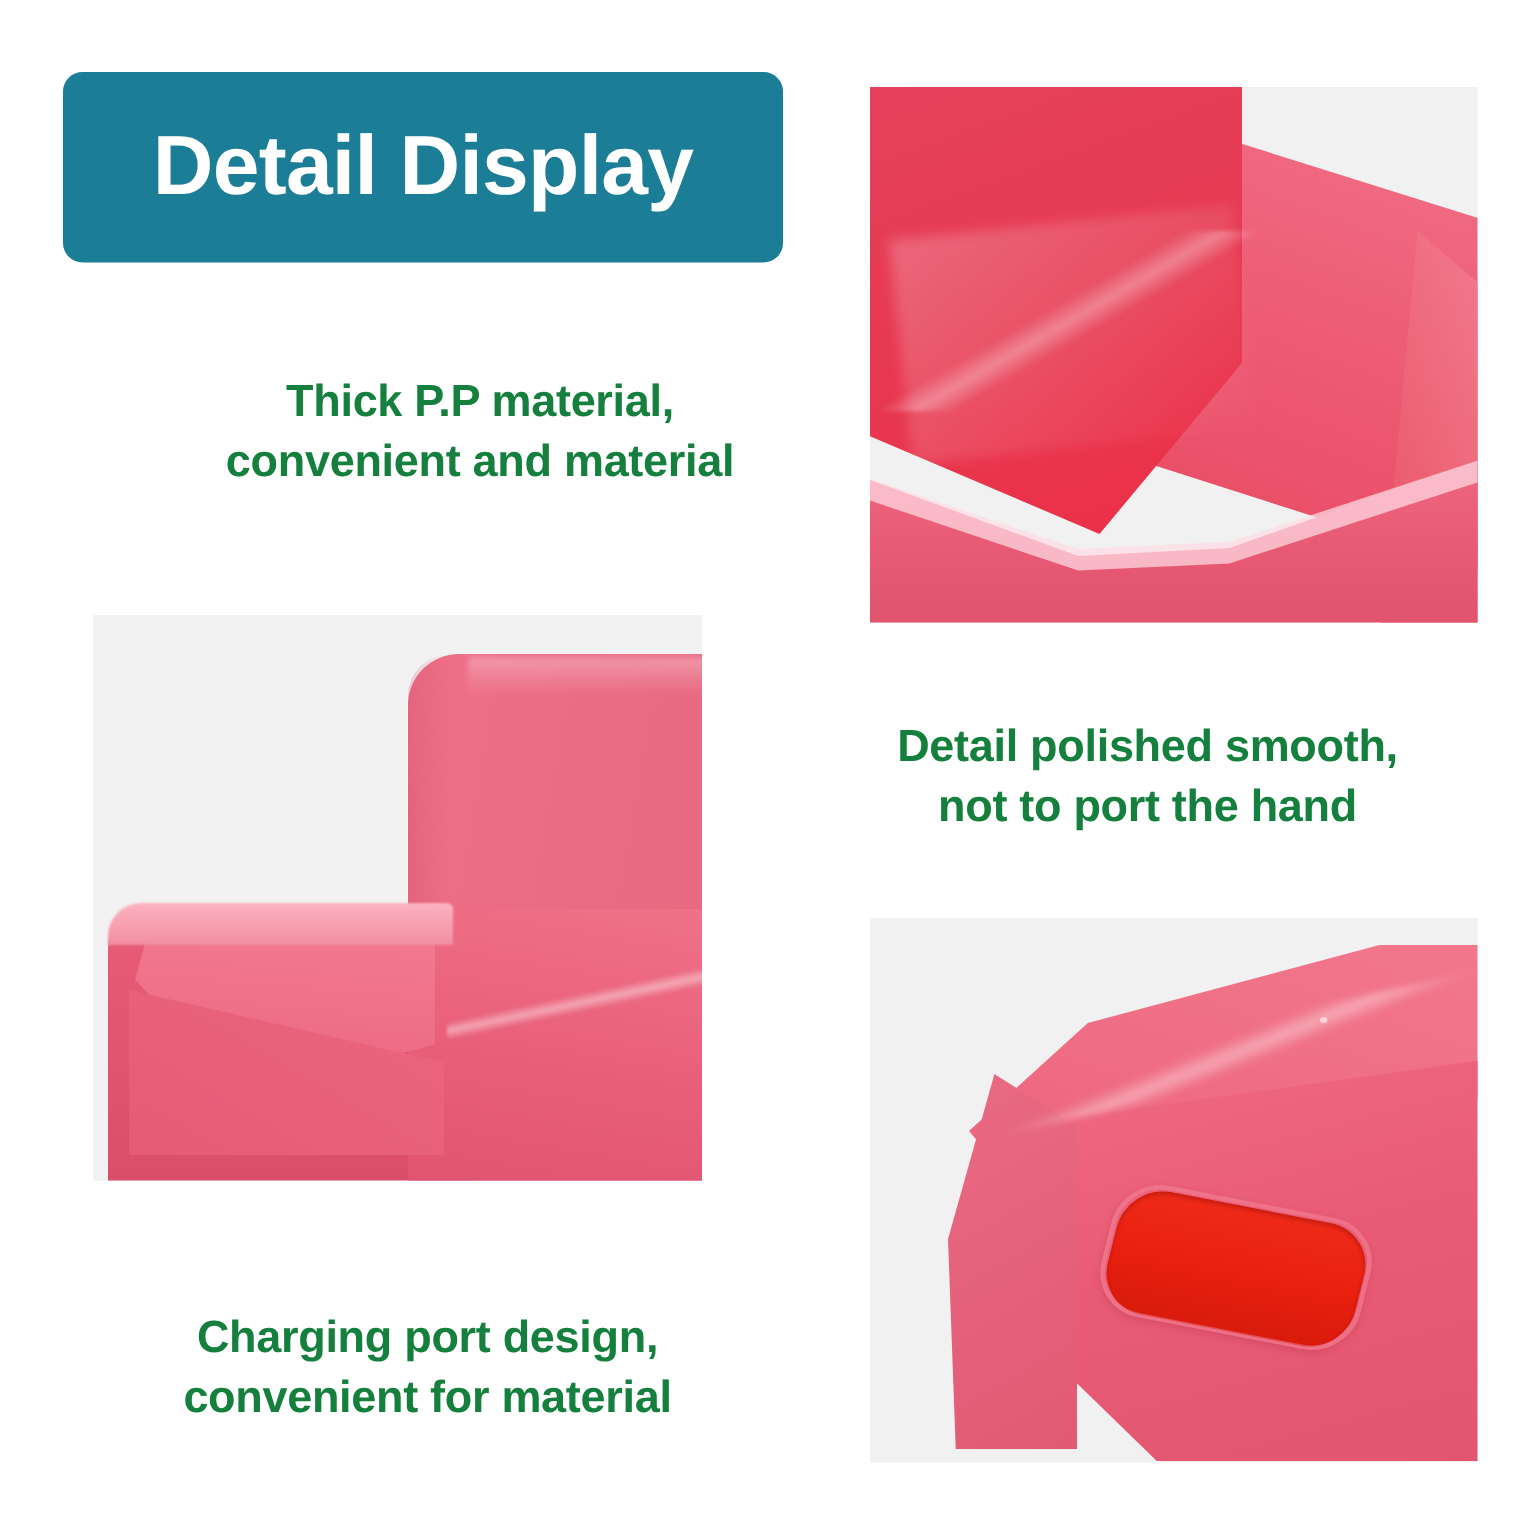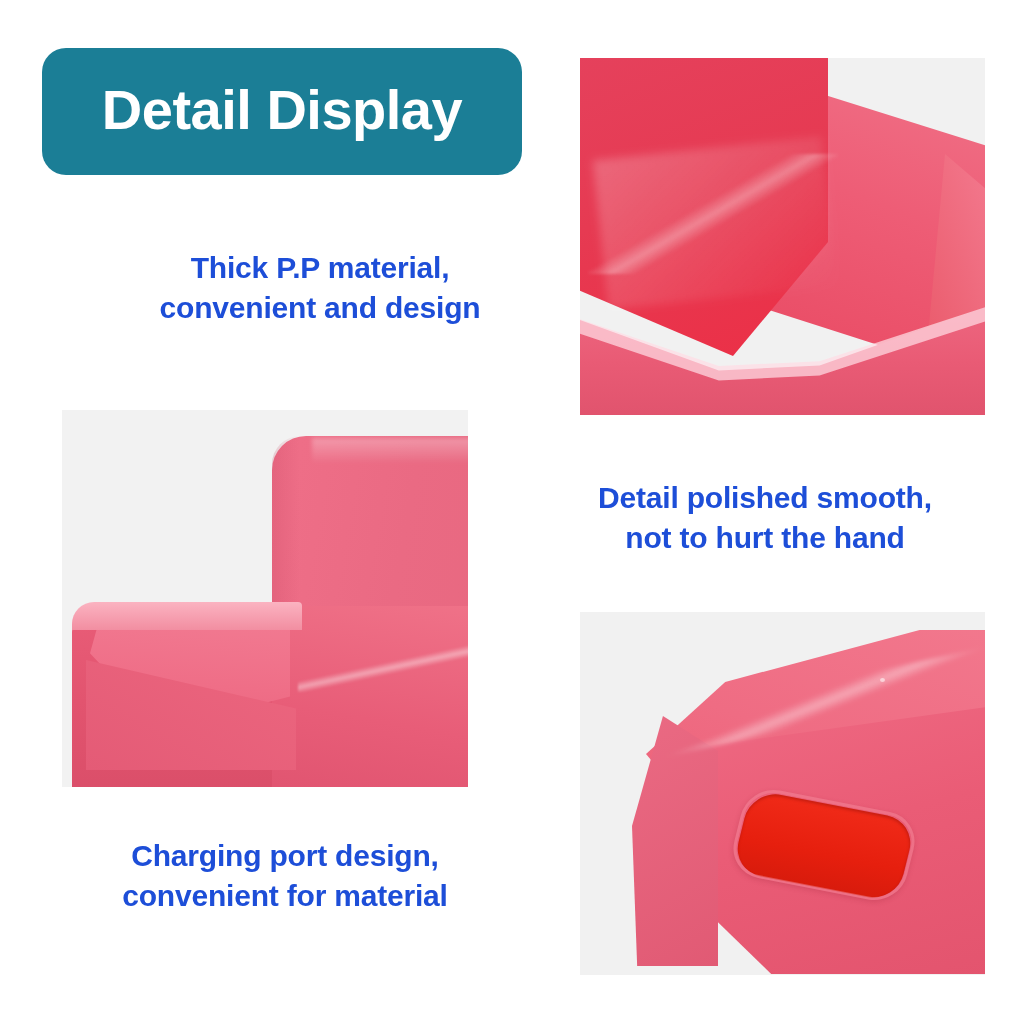--- a/index.html
+++ b/index.html
@@ -22,50 +22,50 @@
   }
 
   
   .badge {
     position: absolute;
     left: 42px;
     top: 48px;
     width: 480px;
     height: 127px;
     background: #1b7e96;
-    border-radius: 24px;
+    border-radius: 13px;
     display: flex;
     align-items: center;
     justify-content: center;
   }
   .badge-text {
     color: #ffffff;
     font-size: 56px;
     font-weight: bold;
     letter-spacing: -0.5px;
     line-height: 1;
     white-space: nowrap;
     padding-bottom: 4px;
   }
 
   
   .caption {
     position: absolute;
-    color: #1d4ed8;
+    color: #15803d;
     font-size: 30px;
     font-weight: bold;
     line-height: 1.32;
     text-align: center;
     letter-spacing: -0.2px;
   }
   .caption span { display: block; white-space: nowrap; }
 
   #caption-material { left: 95px;  top: 248px; width: 450px; }
   #caption-edges    { left: 550px; top: 478px; width: 430px; }
-  #caption-port     { left: 60px;  top: 836px; width: 450px; }
+  #caption-port     { left: 60px;  top: 872px; width: 450px; }
 
   
   .photo {
     position: absolute;
     overflow: hidden;
     background: #efefef;
   }
   #photo-interior-corner { left: 580px; top: 58px;  width: 405px; height: 357px; }
   #photo-side-profile    { left: 62px;  top: 410px; width: 406px; height: 377px; }
   #photo-charging-port   { left: 580px; top: 612px; width: 405px; height: 363px; }
@@ -260,39 +260,39 @@
 <body>
 
 <div class="canvas">
 
   <div class="badge">
     <div class="badge-text">Detail Display</div>
   </div>
 
   <div class="caption" id="caption-material">
     <span>Thick P.P material,</span>
-    <span>convenient and design</span>
+    <span>convenient and material</span>
   </div>
 
   <div class="photo" id="photo-interior-corner">
     <div class="scene">
       <div class="pA-backwall"></div>
       <div class="pA-innerface"></div>
       <div class="pA-leftpanel"></div>
       <div class="pA-rightedge"></div>
       <div class="pA-frontlip"></div>
       <div class="pA-lipglow"></div>
       <div class="pA-sheen"></div>
       <div class="pA-diagline"></div>
     </div>
   </div>
 
   <div class="caption" id="caption-edges">
     <span>Detail polished smooth,</span>
-    <span>not to hurt the hand</span>
+    <span>not to port the hand</span>
   </div>
 
   <div class="photo" id="photo-side-profile">
     <div class="scene">
       <div class="pB-back"></div>
       <div class="pB-backshade"></div>
       <div class="pB-body"></div>
       <div class="pB-bodyright"></div>
       <div class="pB-cavity"></div>
       <div class="pB-innercorner"></div>

